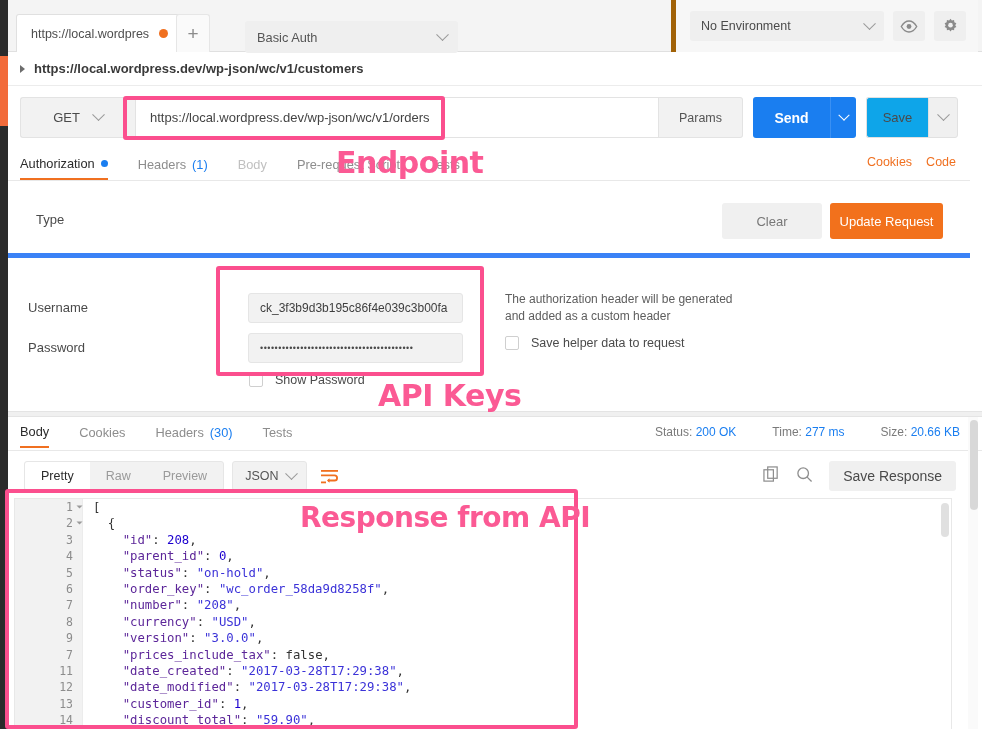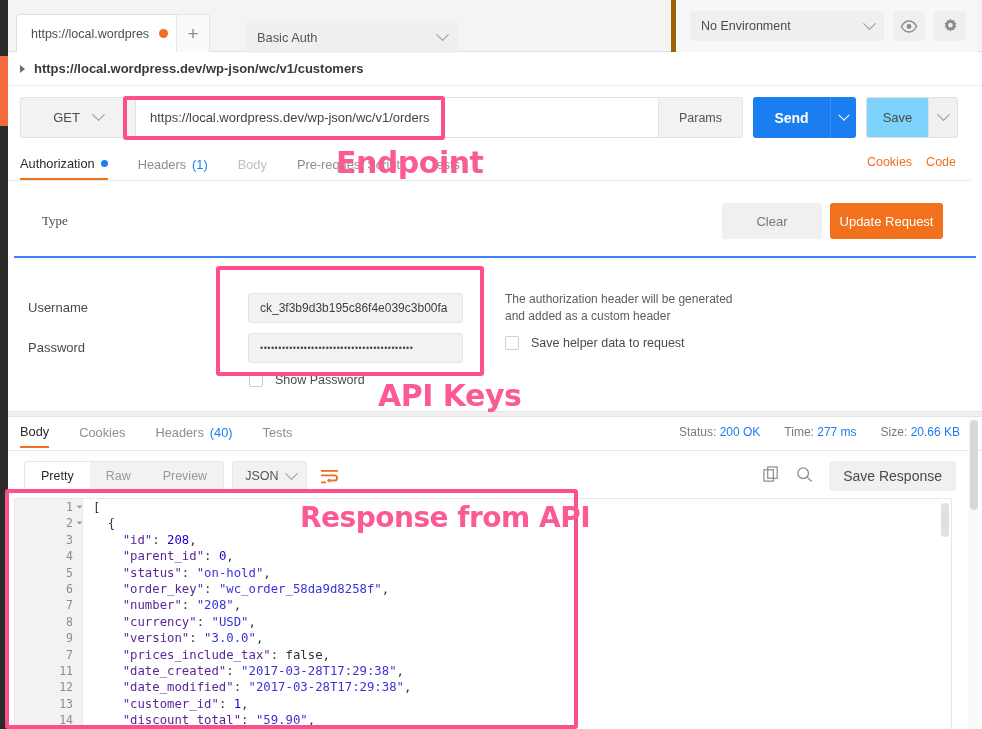--- a/index.html
+++ b/index.html
@@ -129,21 +129,21 @@
   }
   .send-caret {
     width: 26px; height: 41px; background: #1a7ef0;
     border-left: 1px solid #3a90f3; border-radius: 0 3px 3px 0;
     display: flex; align-items: center; justify-content: center;
   }
   .chev-w { width: 8px; height: 8px; border-right: 1.8px solid #fff;
             border-bottom: 1.8px solid #fff; transform: rotate(45deg) translate(-2px,-2px); }
   .save-wrap { display: flex; margin-left: 10px; }
   .save-btn {
-    width: 62px; height: 41px; background: #7dd3fc;
+    width: 62px; height: 41px; background: #0ea5e9;
     border: 1px solid #e1e1e1; border-right: none; border-radius: 3px 0 0 3px;
     display: flex; align-items: center; justify-content: center;
     font-size: 13px; color: #4a4a4a;
   }
   .save-caret {
     width: 30px; height: 41px; background: #f0f0f0;
     border: 1px solid #e1e1e1; border-radius: 0 3px 3px 0;
     display: flex; align-items: center; justify-content: center;
   }
 
@@ -161,23 +161,23 @@
   .rtab.dim { color: #c0c0c0; }
   .blue-dot { width: 7px; height: 7px; border-radius: 50%; background: #1a7ef0; }
   .rtab .cnt { color: #1a7ef0; }
   .right-links {
     position: absolute; right: 14px; top: 6px;
     display: flex; gap: 14px; font-size: 12.5px; color: #f07020;
   }
 
   
   .auth-type-row {
-    position: absolute; left: 14px; top: 186px; width: 962px; height: 72px;
-    border-bottom: 2px solid #3b82f6;
-    display: flex; align-items: center; font-family: Liberation Serif, serif;
+    position: absolute; left: 8px; top: 186px; width: 962px; height: 72px;
+    border-bottom: 5px solid #3b82f6;
+    display: flex; align-items: center;
   }
   .lbl { font-size: 13px; color: #4a4a4a; }
   .type-label { position: absolute; left: 28px; }
   .type-select {
     position: absolute; left: 245px; top: 21px;
     width: 213px; height: 32px; background: #efefef; border-radius: 3px;
     display: flex; align-items: center; justify-content: space-between;
     padding: 0 11px 0 12px; font-size: 12.8px; color: #555;
   }
   .clear-btn {
@@ -221,21 +221,21 @@
     position: absolute; left: 8px; top: 411px; width: 974px; height: 6px;
     background: #f0f0f0; border-top: 1px solid #e4e4e4; border-bottom: 1px solid #e4e4e4;
   }
   .resp-tabs {
     position: absolute; left: 8px; top: 417px; width: 974px; height: 34px;
     border-bottom: 1px solid #e8e8e8;
     display: flex; align-items: flex-start; padding-left: 12px;
   }
   .resp-meta {
     position: absolute; right: 22px; top: 8px;
-    display: flex; gap: 24px; font-size: 12px; color: #7a7a7a;
+    display: flex; gap: 36px; font-size: 12px; color: #7a7a7a;
   }
   .resp-meta b { color: #1a7ef0; font-weight: normal; }
 
   
   .resp-toolbar {
     position: absolute; left: 8px; top: 458px; width: 974px; height: 36px;
     display: flex; align-items: center; padding-left: 16px; gap: 8px;
   }
   .seg {
     height: 30px; background: #f2f2f2; border: 1px solid #e6e6e6; border-radius: 3px;
@@ -465,21 +465,21 @@
   <div class="resp-sep"></div>
   <div class="resp-tabs">
     <div class="rtab active">
       <span>Body</span>
     </div>
     <div class="rtab">
       <span>Cookies</span>
     </div>
     <div class="rtab">
       <span>Headers</span>
-      <span class="cnt">(40)</span>
+      <span class="cnt">(30)</span>
     </div>
     <div class="rtab">
       <span>Tests</span>
     </div>
     <div class="resp-meta">
       <span>
         <span>Status:</span>
         <b>200 OK</b>
       </span>
       <span>

